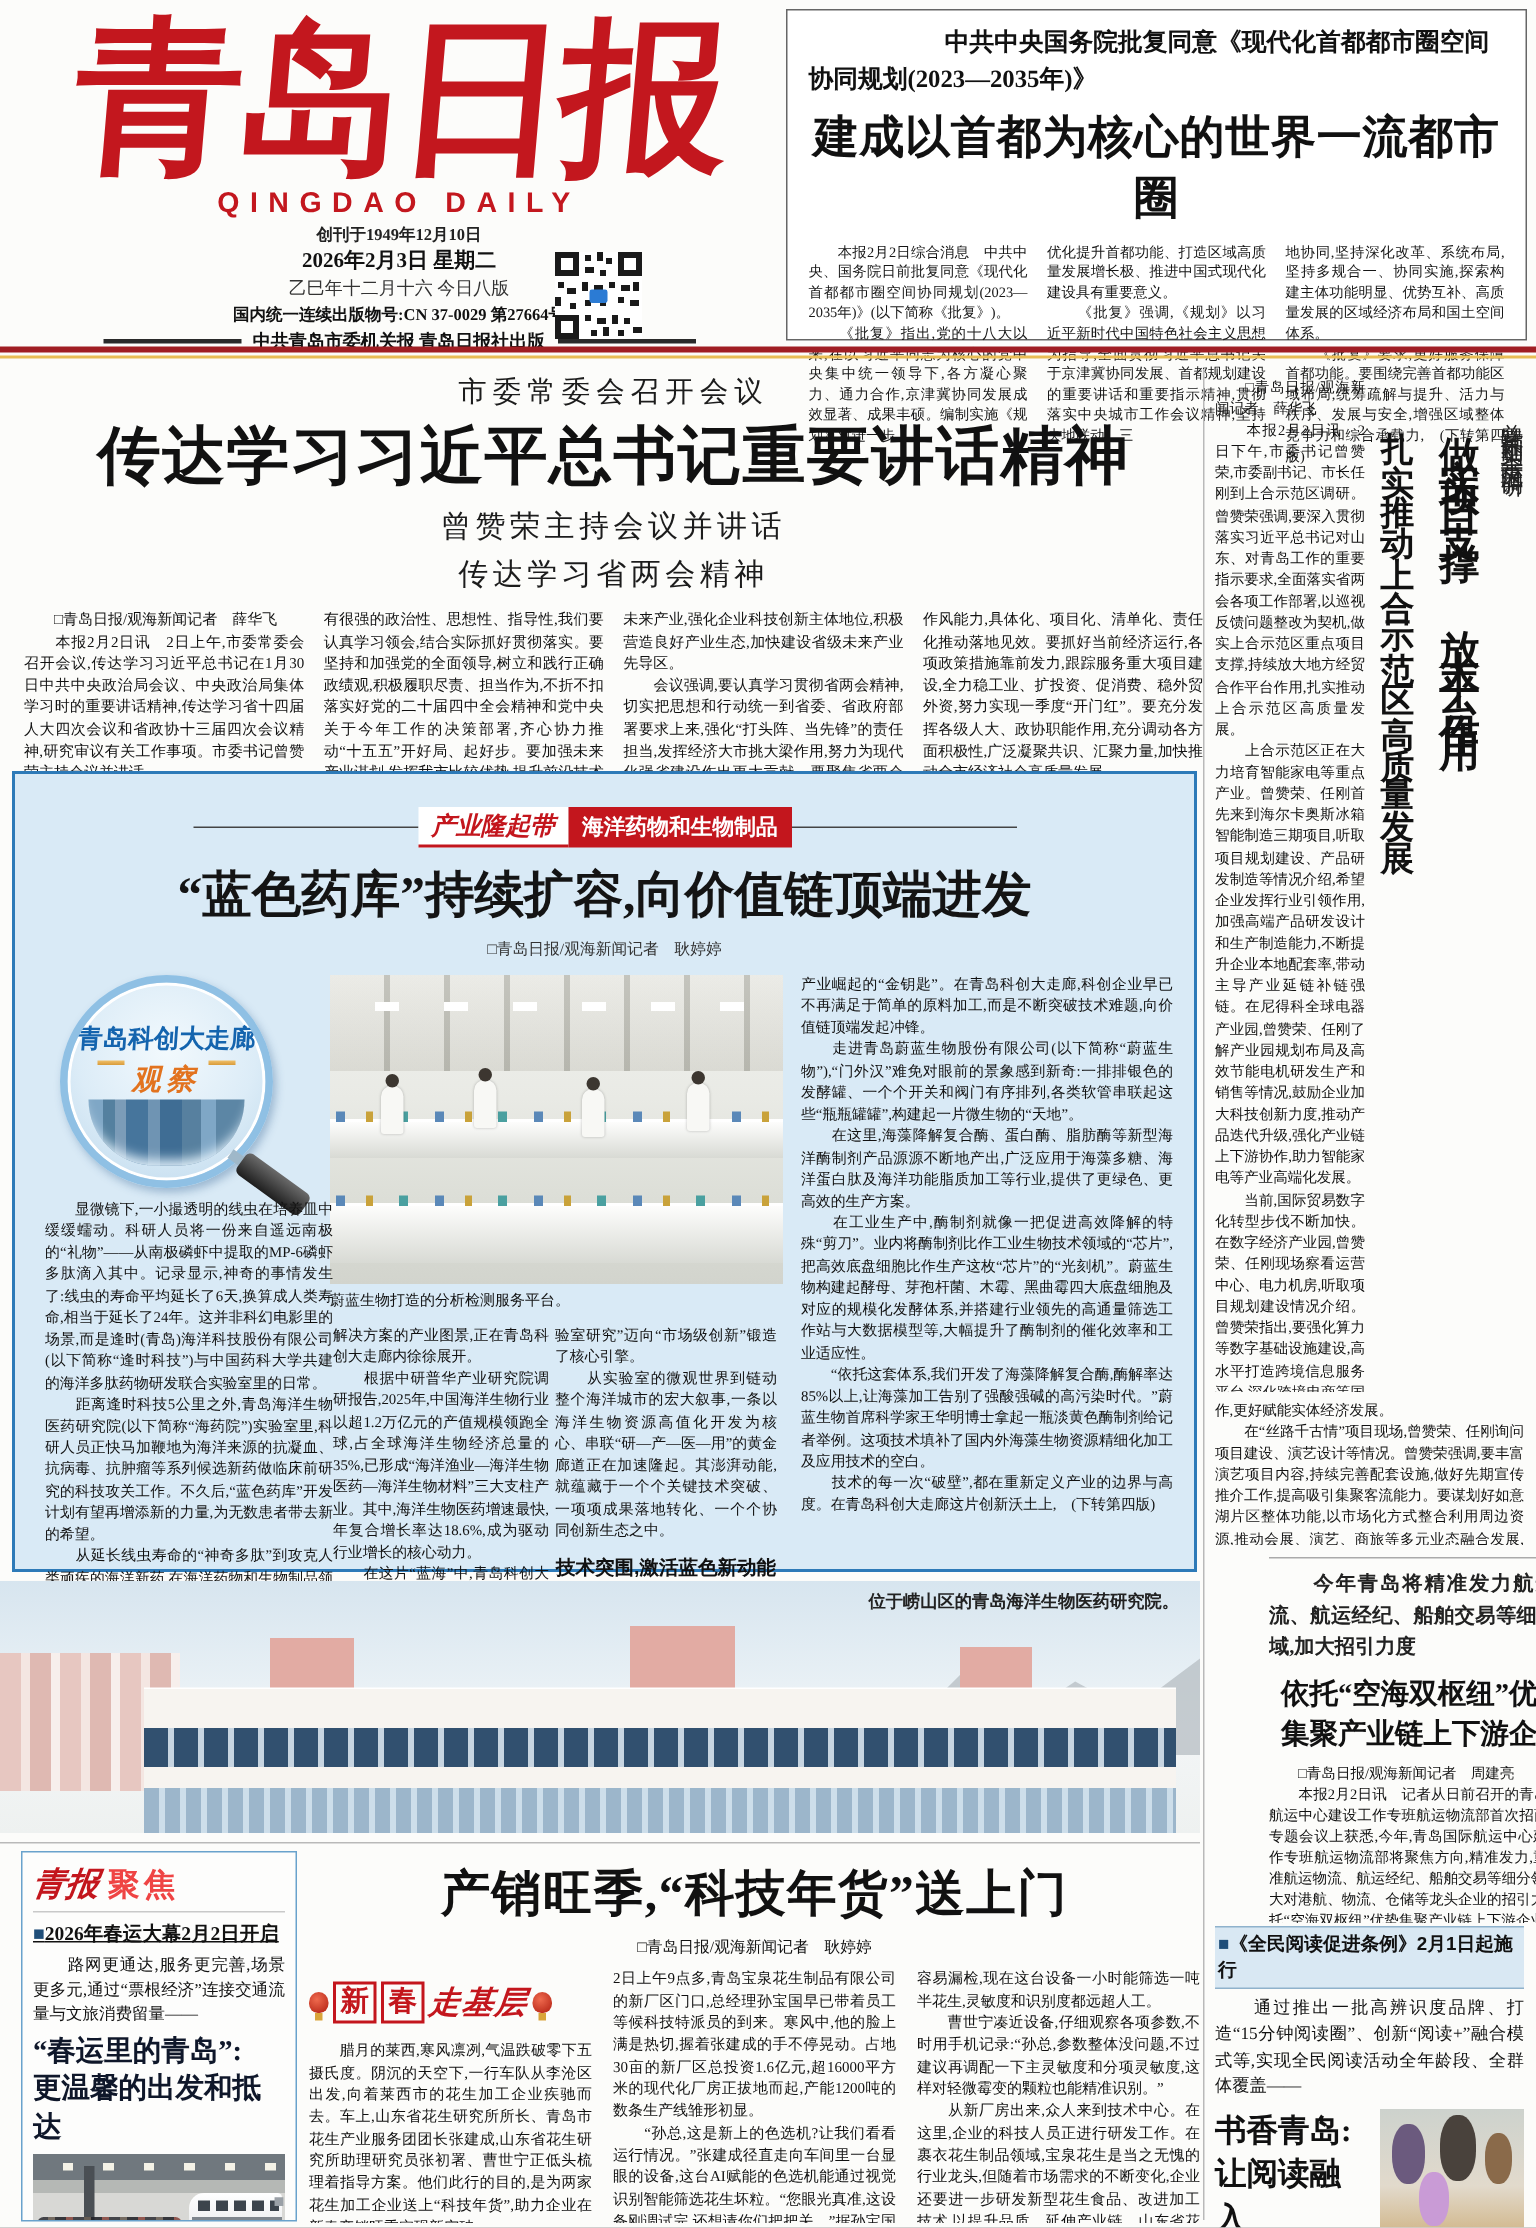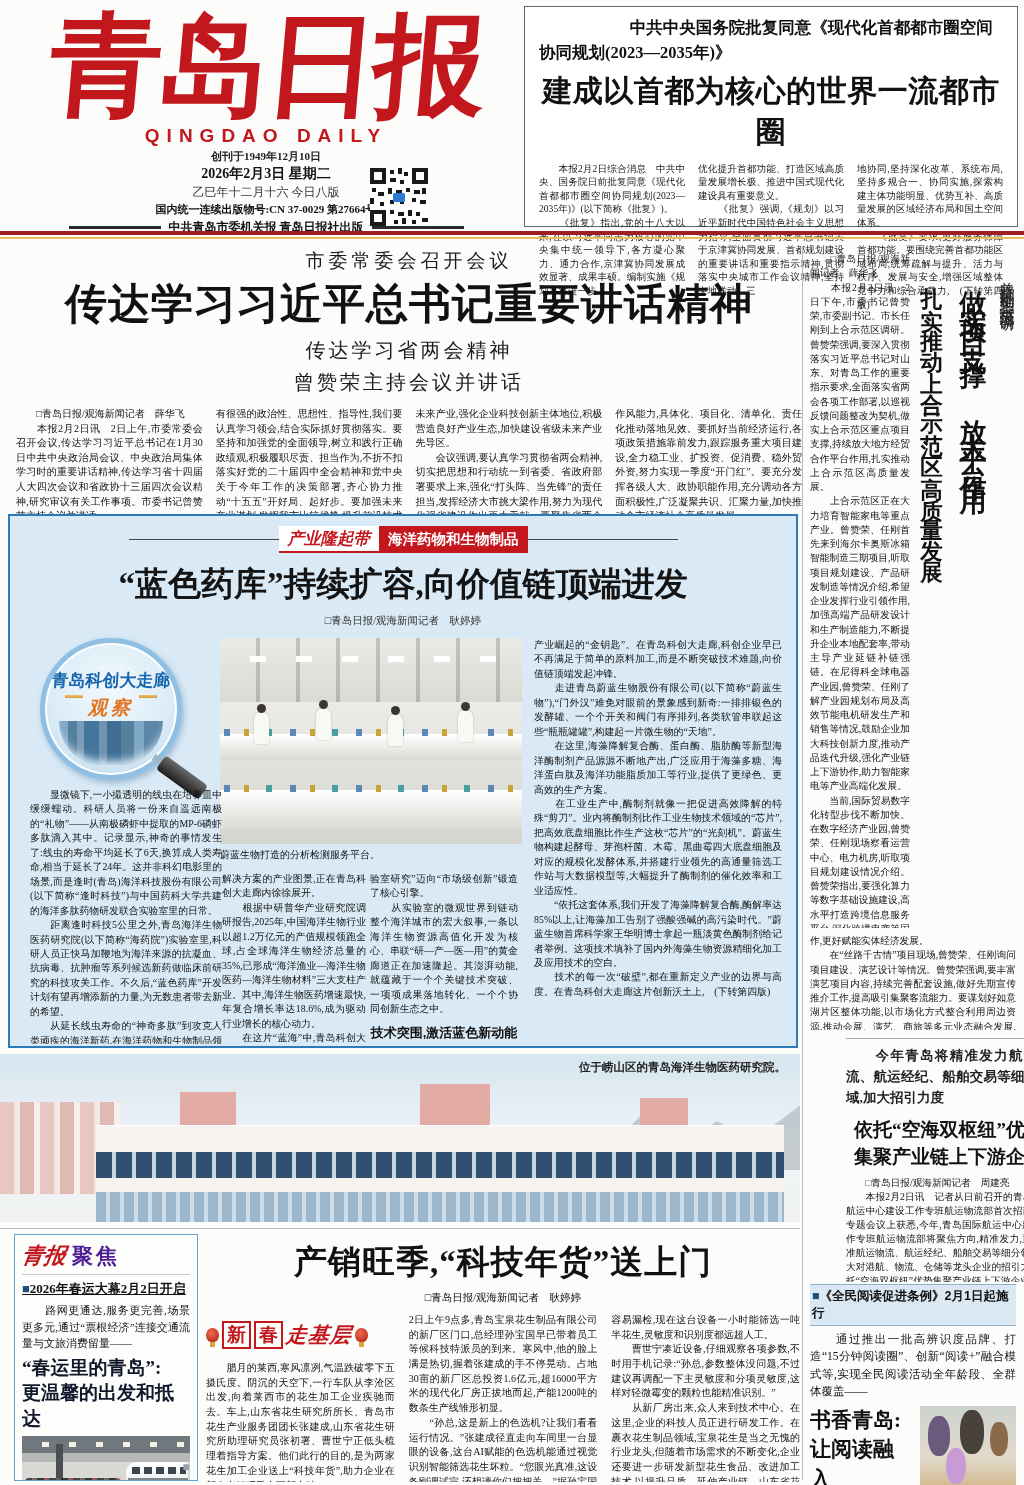--- a/index.html
+++ b/index.html
@@ -63,21 +63,21 @@
                  font-weight:900; font-size:12.5px; padding:3px 2px; }
   .read-banner .sq { color:#1f4e79; }
   .read-intro { font-size:11.5px; line-height:1.5; margin-top:5px; }
   .read-row { display:flex; gap:6px; margin-top:6px; }
   .read-head { font-weight:900; font-size:21px; line-height:1.4; width:104px; }
   .read-photo { width:96px; height:128px; position:relative; overflow:hidden; background:linear-gradient(#cdd2cd,#e2dacc 40%,#c8a468 78%,#8a6a3a); }
   .rp-person { position:absolute; border-radius:45%; }
 
   
   .blue { position:absolute; left:8px; top:514px; width:790px; height:534px; background:#d9eaf6; border:2px solid #2d7ab8; }
-  .blue-tagrow { display:flex; align-items:center; justify-content:center; margin-top:10px; }
+  .blue-tagrow { display:flex; align-items:center; justify-content:center; margin-top:22px; }
   .blue-tagrow .line { width:150px; height:1.5px; background:#444; }
   .tag1 { background:#fff; color:#c3161d; font-weight:900; font-size:16.5px; font-style:italic; padding:2px 9px 1px; border-bottom:2.5px solid #c3161d; }
   .tag2 { background:#c3161d; color:#fff; font-weight:900; font-size:14.5px; padding:4px 9px; font-family:"Liberation Sans",sans-serif; }
   .blue-head { text-align:center; font-weight:900; font-size:33px; margin-top:9px; color:#141414; }
   .blue-byline { text-align:center; font-size:10.5px; color:#333; margin-top:7px; }
   .blue-content { position:relative; margin-top:8px; height:412px; }
   .blue-col { position:absolute; font-size:9.9px; line-height:1.46; overflow:hidden; }
   .b-col1 { left:20px;  top:152px; width:192px; height:256px; }
   .b-col2 { left:212px; top:236px; width:144px; height:172px; }
   .b-col3 { left:360px; top:236px; width:148px; height:172px; }
@@ -125,21 +125,21 @@
       background:repeating-linear-gradient(90deg,#31506f 0 16px,#c7d5e1 16px 20px); }
   .bldg-glass { position:absolute; left:0; right:0; bottom:0; height:30px;
       background:repeating-linear-gradient(90deg,#9cb6cb 0 10px,#cddeea 10px 14px); }
   .bldg-caption { position:absolute; right:14px; top:6px; font-weight:900; font-size:11.5px; color:#222; }
   .hline-bottom { position:absolute; left:0; top:1228px; width:800px; height:1px; background:#b9b9b9; }
 
   
   .spring { position:absolute; left:14px; top:1234px; width:184px; height:247px; border:1px solid #69a2cc; background:#fdfdfc; padding:6px 7px; overflow:hidden; }
   .sp-logo { display:flex; align-items:baseline; gap:6px; border-bottom:1px solid #c9c9c9; padding-bottom:3px; }
   .sp-logo .l1 { color:#c3161d; font-weight:900; font-size:22px; font-style:italic; transform:skewX(-8deg); }
-  .sp-logo .l2 { color:#4c1d95; font-weight:900; font-size:21px; letter-spacing:3px; }
+  .sp-logo .l2 { color:#ef4444; font-weight:900; font-size:21px; letter-spacing:3px; }
   .sp-banner { margin-top:5px; font-weight:900; font-size:13px;text-decoration:underline; }
   .sp-banner .sq { color:#1f4e79; }
   .sp-intro { font-size:11px; line-height:1.5; margin-top:4px; }
   .sp-head { font-weight:900; font-size:19px; line-height:1.35; color:#0f172a; margin-top:3px; }
   .sp-photo { position:relative; width:168px; height:86px; margin-top:5px; overflow:hidden;
       background:linear-gradient(#70787e 0 20%, #b5b8b5 20% 30%, #d8d8d5 30% 100%); }
   .sp-lights { position:absolute; top:6px; left:0; right:0; height:5px; background:repeating-linear-gradient(90deg,transparent 0 20px,#f4f2e6 20px 27px); }
   .sp-train { position:absolute; right:2px; top:26px; width:62px; height:56px; border-radius:10px 3px 3px 10px;
       background:linear-gradient(#ffffff,#cfd3d5); }
   .sp-train .stripe { position:absolute; top:16px; left:2px; right:0; height:7px; background:#7e858c; }
@@ -234,22 +234,22 @@
     </div>
   </div>
 
   <div class="rule-red"></div>
   <div class="rule-gold"></div>
   <div class="vline-main"></div>
 
   <div class="ccm">
     <div class="ccm-kicker">市委常委会召开会议</div>
     <div class="ccm-head">传达学习习近平总书记重要讲话精神</div>
+    <div class="ccm-sub">曾赞荣主持会议并讲话</div>
     <div class="ccm-sub">传达学习省两会精神</div>
-    <div class="ccm-sub">曾赞荣主持会议并讲话</div>
     <div class="ccm-cols">
       <div class="c prewrap just">　　□青岛日报/观海新闻记者　薛华飞
 　　本报2月2日讯　2日上午,市委常委会召开会议,传达学习习近平总书记在1月30日中共中央政治局会议、中央政治局集体学习时的重要讲话精神,传达学习省十四届人大四次会议和省政协十三届四次会议精神,研究审议有关工作事项。市委书记曾赞荣主持会议并讲话。
 　　会议指出,习近平总书记的重要讲话,具</div>
       <div class="c prewrap just">有很强的政治性、思想性、指导性,我们要认真学习领会,结合实际抓好贯彻落实。要坚持和加强党的全面领导,树立和践行正确政绩观,积极履职尽责、担当作为,不折不扣落实好党的二十届四中全会精神和党中央关于今年工作的决策部署,齐心协力推动“十五五”开好局、起好步。要加强未来产业谋划,发挥我市比较优势,提升前沿技术预判能力,前瞻布局深海开发、太赫兹、空天信息等一批</div>
       <div class="c prewrap just">未来产业,强化企业科技创新主体地位,积极营造良好产业生态,加快建设省级未来产业先导区。
 　　会议强调,要认真学习贯彻省两会精神,切实把思想和行动统一到省委、省政府部署要求上来,强化“打头阵、当先锋”的责任担当,发挥经济大市挑大梁作用,努力为现代化强省建设作出更大贡献。要聚焦省两会提出的目标任务,实化细化工作举措,进一步提升</div>
       <div class="c prewrap just">作风能力,具体化、项目化、清单化、责任化推动落地见效。要抓好当前经济运行,各项政策措施靠前发力,跟踪服务重大项目建设,全力稳工业、扩投资、促消费、稳外贸外资,努力实现一季度“开门红”。要充分发挥各级人大、政协职能作用,充分调动各方面积极性,广泛凝聚共识、汇聚力量,加快推动全市经济社会高质量发展。
 　　会议还研究了其他事项。</div>
     </div>

